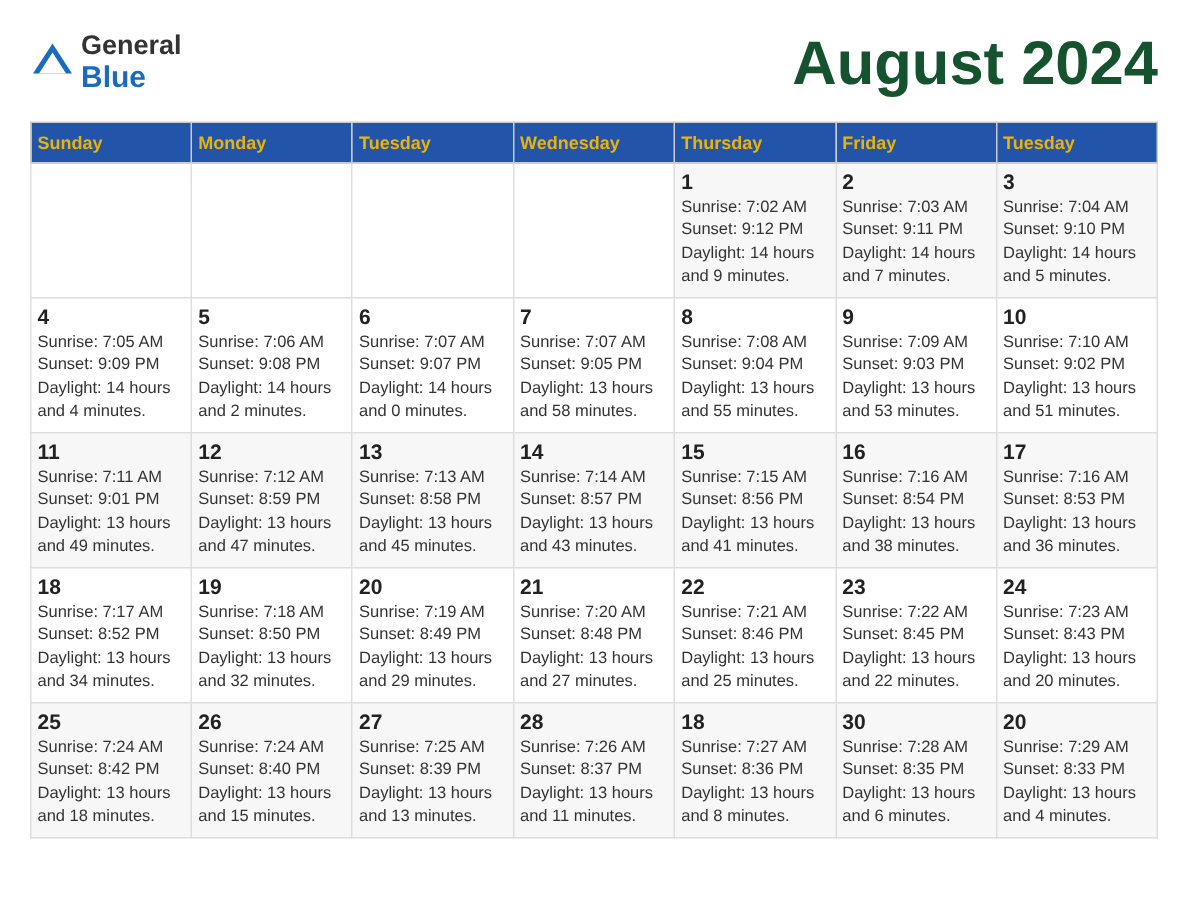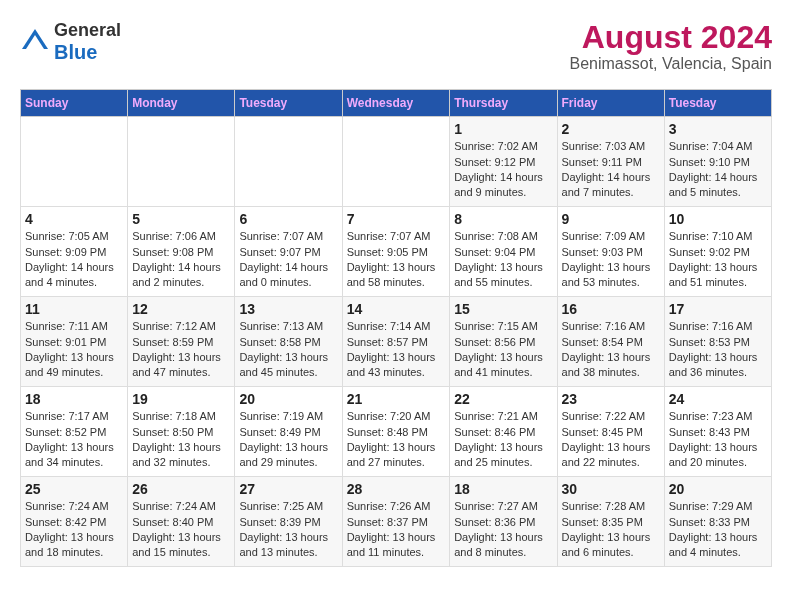--- a/index.html
+++ b/index.html
@@ -33,37 +33,37 @@
       color: #1a6bbf;
     }
     .logo-icon {
       width: 30px;
       height: 30px;
     }
     .title-block {
       text-align: right;
     }
     .main-title {
-      font-size: 32px;
-      font-weight: bold;
-      color: #be185d;
+      font-size: 41px;
+      font-weight: bold;
+      color: #14532d;
       line-height: 1.1;
     }
     .subtitle {
       font-size: 16px;
       color: #555;
     }
     table {
       width: 100%;
       border-collapse: collapse;
       font-size: 11px;
     }
     thead tr th {
       background-color: #2255aa;
-      color: #f0abfc;
+      color: #eab308;
       padding: 6px 4px;
       text-align: left;
       font-size: 12px;
       font-weight: bold;
       border: 1px solid #ccc;
     }
     tbody tr td {
       border: 1px solid #ddd;
       vertical-align: top;
       padding: 4px;
@@ -99,21 +99,20 @@
       <polygon points="15,2 28,22 2,22" fill="#1a6bbf"></polygon>
       <polygon points="15,8 24,22 6,22" fill="#fff"></polygon>
     </svg>
     <div>
       <span class="logo-text-general">General</span><br>
       <span class="logo-text-blue">Blue</span>
     </div>
   </div>
   <div class="title-block">
     <div class="main-title">August 2024</div>
-    <div class="subtitle">Benimassot, Valencia, Spain</div>
   </div>
 </div>
 
 <table>
   <thead>
     <tr>
     <th>Sunday</th>
         <th>Monday</th>
         <th>Tuesday</th>
         <th>Wednesday</th>

